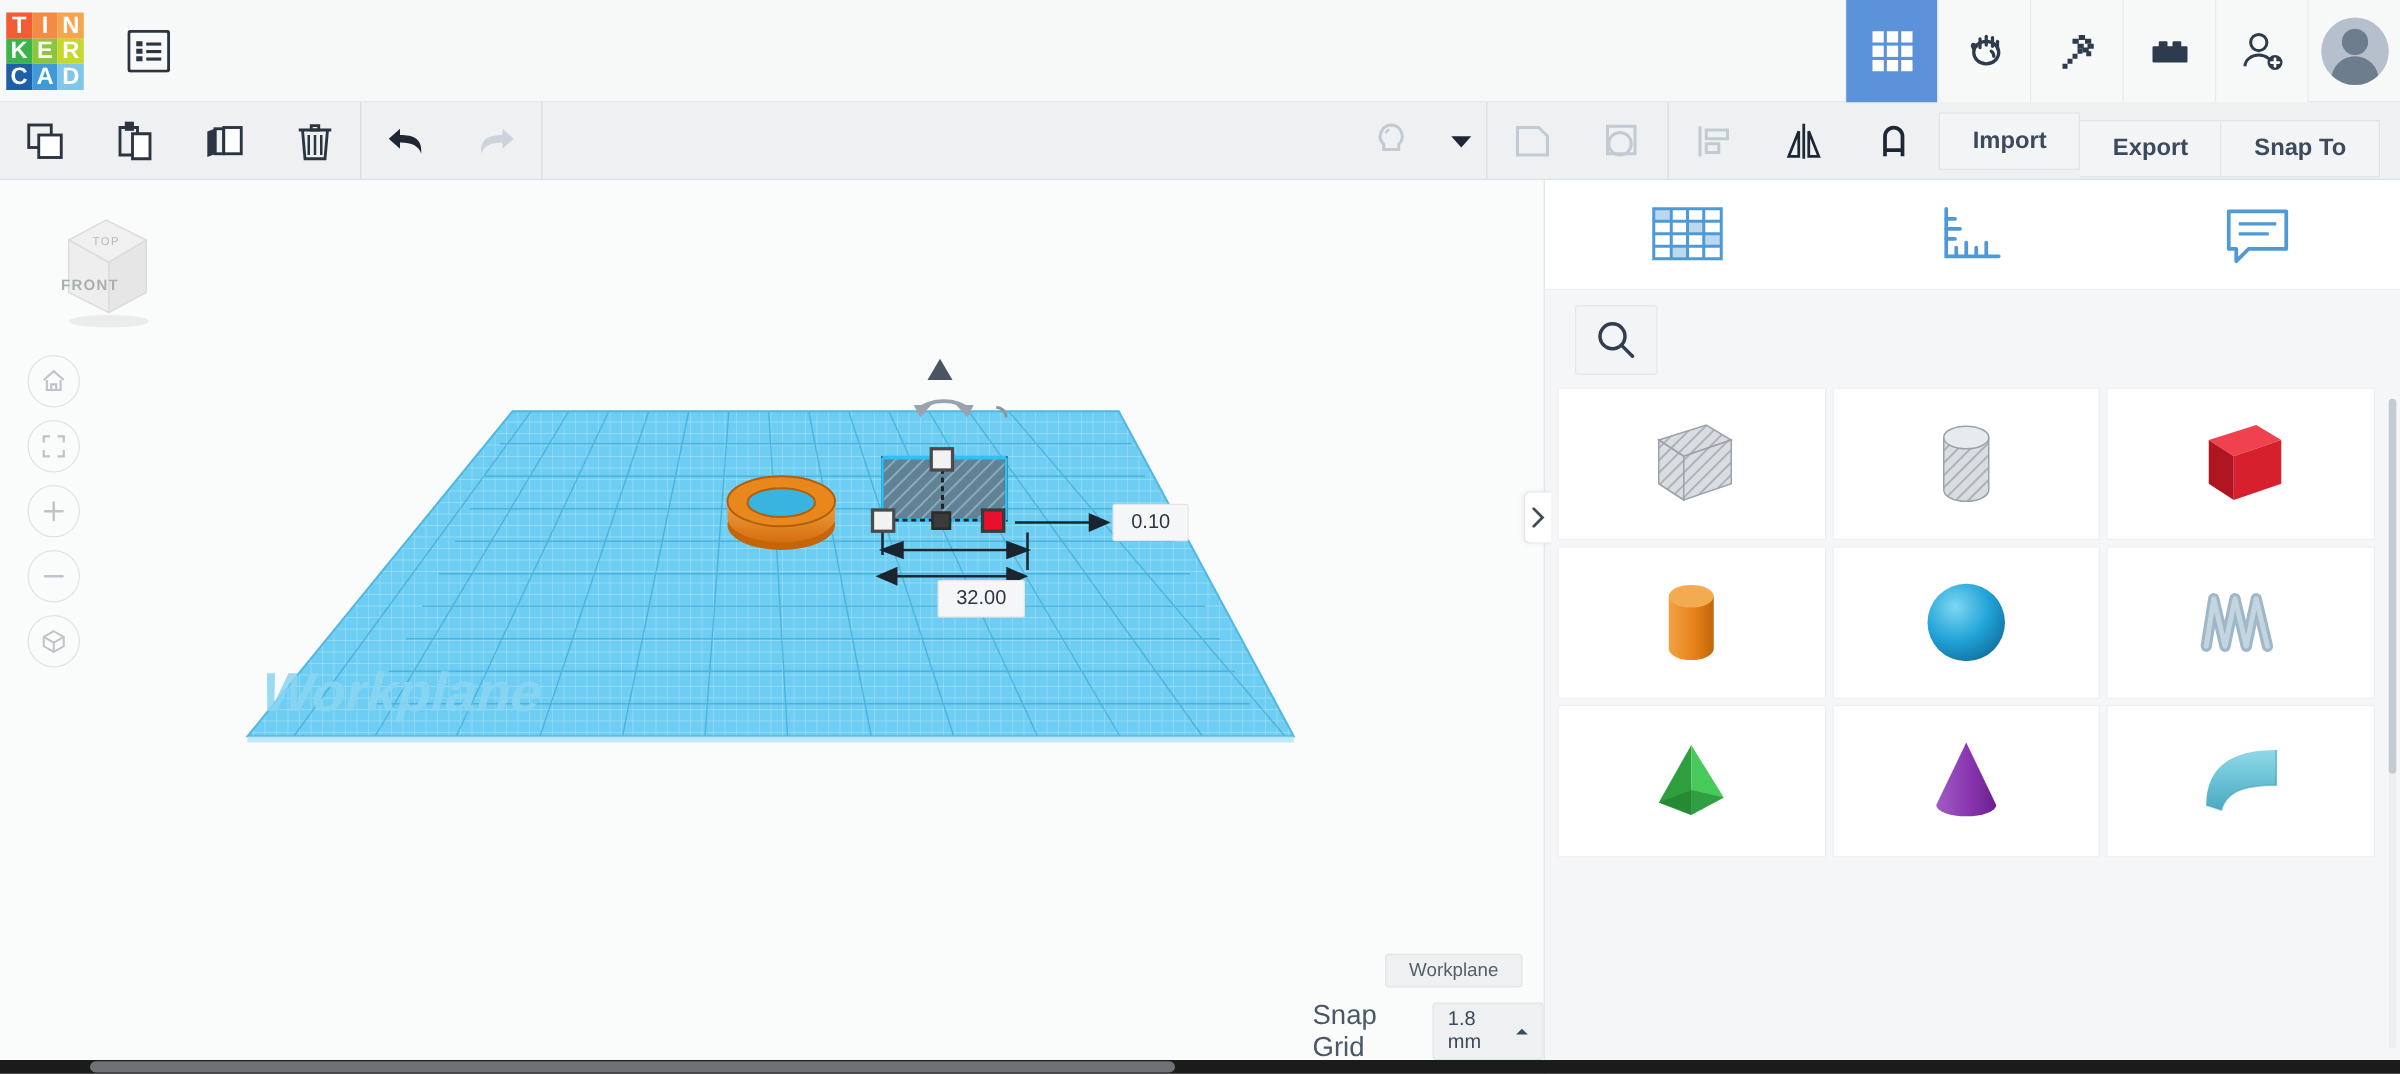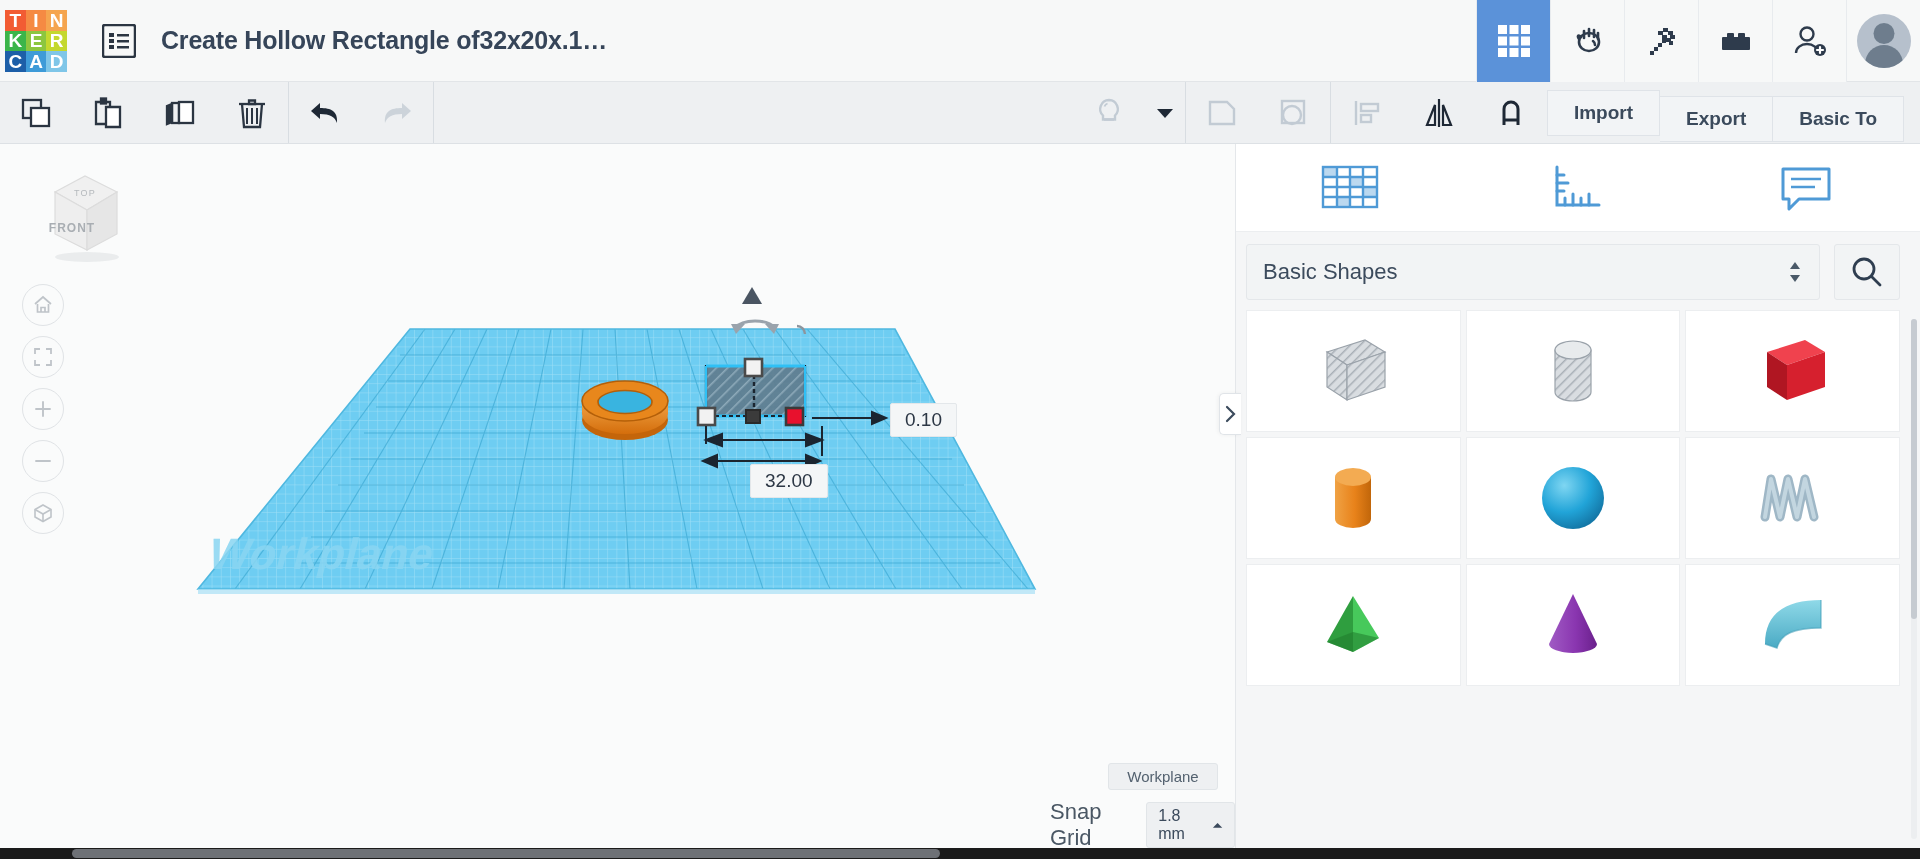--- a/index.html
+++ b/index.html
@@ -92,21 +92,21 @@
   .nav-btn {
     width: 42px; height: 42px; border-radius: 50%; border: 1.5px solid #e0e3e6;
     display: flex; align-items: center; justify-content: center;
     margin-bottom: 10px; cursor: pointer; background: transparent;
   }
 
   .workplane-svg { position: absolute; left: 0; top: 0; }
 
   .badge {
     position: absolute; background: #f4f6f7; border: 1px solid #e3e7ea;
-    font-size: 19px; color: #2c3745; padding: 5px 14px; border-radius: 2px;
+    font-size: 16px; color: #2c3745; padding: 5px 14px; border-radius: 2px;
     font-family: "Liberation Sans", sans-serif; white-space: nowrap;
   }
 
   
   .box-panel {
     position: absolute; left: 902px; top: 141px; width: 313px; height: 86px;
     background: #fff; border-radius: 7px; box-shadow: 0 2px 9px rgba(40,55,70,0.17);
     display: flex; flex-direction: column;
   }
   .box-panel-title {
@@ -225,21 +225,20 @@
       <rect x="1" y="1" width="32" height="32" rx="2" fill="none" stroke="#2b3542" stroke-width="2.5"></rect>
       <rect x="7" y="9" width="5" height="4" fill="#2b3542"></rect>
       <rect x="7" y="15" width="5" height="4" fill="#2b3542"></rect>
       <rect x="7" y="21" width="5" height="4" fill="#2b3542"></rect>
       <rect x="15" y="10" width="12" height="2.5" fill="#2b3542"></rect>
       <rect x="15" y="16" width="12" height="2.5" fill="#2b3542"></rect>
       <rect x="15" y="22" width="12" height="2.5" fill="#2b3542"></rect>
     </svg>
   </div>
 
-  <div class="doc-title">Create Hollow Rectangle of32x20x.1…</div>
 
   <div class="topbar-spacer"></div>
 
   <div class="top-icons">
     <div class="top-icon active">
       <svg width="38" height="38" viewBox="0 0 38 38">
         <rect x="3" y="3" width="9" height="9" fill="#fff"></rect>
         <rect x="14.5" y="3" width="9" height="9" fill="#fff"></rect>
         <rect x="26" y="3" width="9" height="9" fill="#fff"></rect>
         <rect x="3" y="14.5" width="9" height="9" fill="#fff"></rect>
@@ -418,21 +417,21 @@
         <g fill="none" stroke="#1e2835" stroke-width="3">
       <path d="M11 30 V14 a7 7 0 0 1 14 0 V30"></path>
       <path d="M11 25 h14" stroke-dasharray="0"></path>
     </g>
       </svg>
   </div>
 
   <div class="tb-right">
     <div class="tb-txtbtn">Import</div>
     <div class="tb-txtbtn">Export</div>
-    <div class="tb-txtbtn">Basic To</div>
+    <div class="tb-txtbtn">Snap To</div>
   </div>
 </div>
 
 <div class="viewport">
 
   <div class="viewcube">
     <svg width="100" height="105" viewBox="0 0 100 105">
       <polygon points="20,30 50,14 82,30 52,48" fill="#f0f0f0" stroke="#dcdcdc" stroke-width="1.2"></polygon>
       <polygon points="20,30 52,48 52,88 20,72" fill="#eeeeee" stroke="#dcdcdc" stroke-width="1.2"></polygon>
       <polygon points="52,48 82,30 82,72 52,88" fill="#e6e6e6" stroke="#dcdcdc" stroke-width="1.2"></polygon>
@@ -650,27 +649,20 @@
       <svg width="62" height="54" viewBox="0 0 62 54">
         <g stroke="#4f9ad6" stroke-width="3" fill="none" stroke-linejoin="round">
           <path d="M8 8 H54 V38 H24 L14 48 V38 H8 Z"></path>
           <path d="M16 18 H46 M16 26 H40" stroke-width="2.6"></path>
         </g>
       </svg>
     </div>
   </div>
 
   <div class="rp-search-row">
-    <div class="rp-select">
-      <span>Basic Shapes</span>
-      <svg width="16" height="26" viewBox="0 0 16 26">
-        <path d="M8 3 L13 10 H3 Z" fill="#4a5968"></path>
-        <path d="M8 23 L13 16 H3 Z" fill="#4a5968"></path>
-      </svg>
-    </div>
     <div class="rp-searchbtn">
       <svg width="34" height="34" viewBox="0 0 34 34">
         <g fill="none" stroke="#2f3e50" stroke-width="2.8">
           <circle cx="14" cy="14" r="10"></circle>
             <path d="M21.5 21.5 L30 30" stroke-linecap="round"></path>
         </g>
       </svg>
     </div>
   </div>
 

